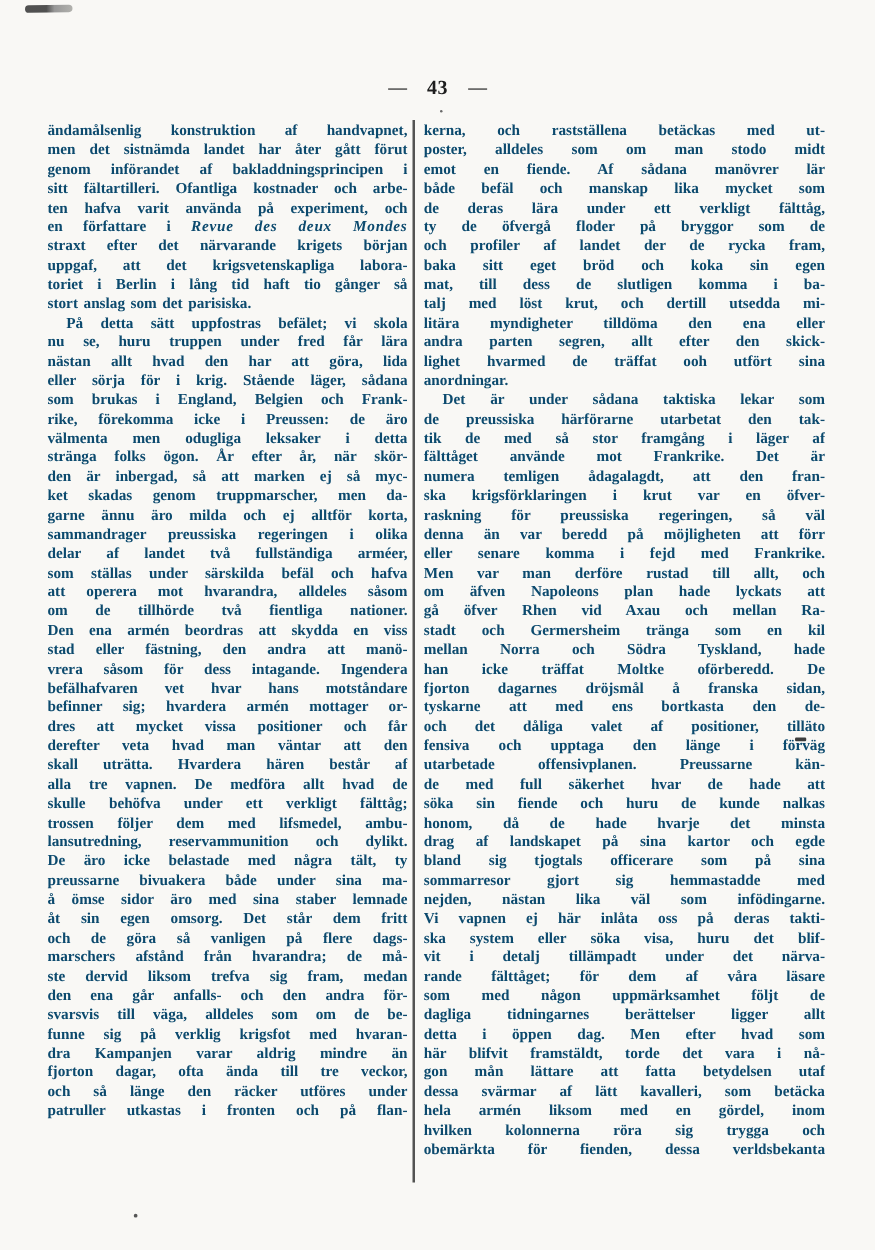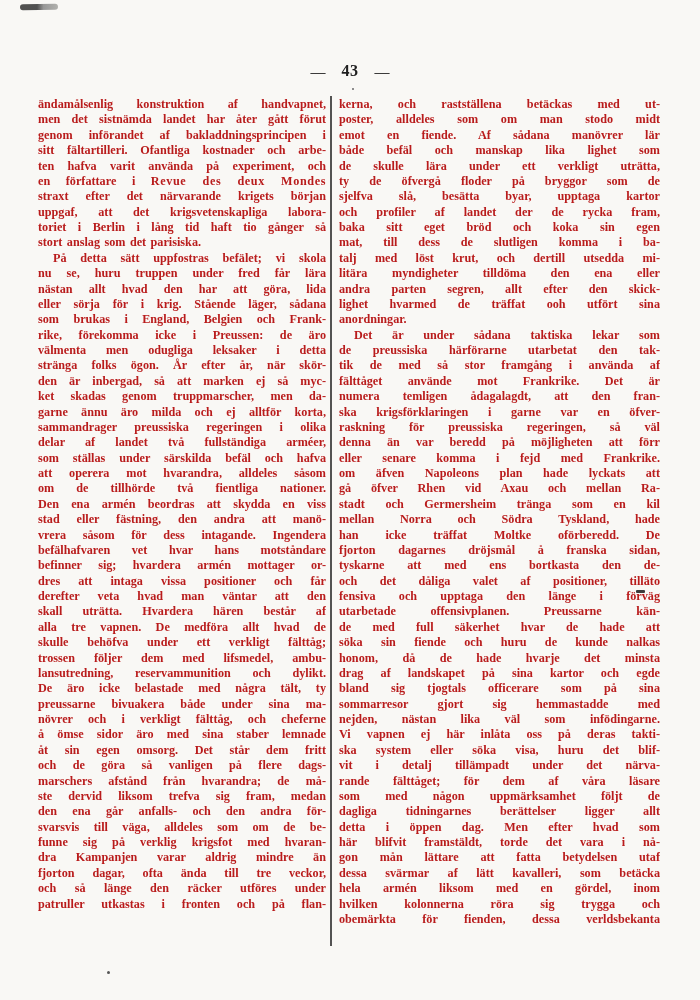--- a/index.html
+++ b/index.html
@@ -20,36 +20,36 @@
     display:flex; justify-content:center; align-items:center; gap:16px;
     font-weight:700; font-size:15px; color:#1e1e1e;
   }
   .page-header .pagenum { font-size:16px; letter-spacing:0.5px;text-align:center; }
   .page-header .dash { transform:scaleY(.9); }
 
   
   .col {
     position:absolute; top:97px;
     font-size:12.2px; font-weight:700;
-    color:#b91c1c;
+    color:#0c4a6e;
     word-spacing:1.4px;
   }
   .col-left  { left:38px;  width:288px; }
   .col-right { left:339px; width:321px; }
 
   .line {
     height:15.38px; line-height:15.38px;
     text-align:justify;
     text-align-last:justify;
     overflow:hidden;
     white-space:nowrap;
   }
   .line.indent { text-indent:15px;font-family:Liberation Serif, serif; }
   .line.end { text-align-last:left; }
-  .it { letter-spacing:0.6px; }
+  .it { font-style:italic; letter-spacing:0.6px; }
 
   
   .divider {
     position:absolute; left:330px; top:96px;
     width:1.5px; height:850px;
     background:#2e2e2e; opacity:.82;
   }
 
   
   .smudge {
@@ -110,71 +110,70 @@
       <div class="line"><span>sammandrager preussiska regeringen i olika</span></div>
       <div class="line"><span>delar af landet två fullständiga arméer,</span></div>
       <div class="line"><span>som ställas under särskilda befäl och hafva</span></div>
       <div class="line"><span>att operera mot hvarandra, alldeles såsom</span></div>
       <div class="line"><span>om de tillhörde två fientliga nationer.</span></div>
       <div class="line"><span>Den ena armén beordras att skydda en viss</span></div>
       <div class="line"><span>stad eller fästning, den andra att manö-</span></div>
       <div class="line"><span>vrera såsom för dess intagande. Ingendera</span></div>
       <div class="line"><span>befälhafvaren vet hvar hans motståndare</span></div>
       <div class="line"><span>befinner sig; hvardera armén mottager or-</span></div>
-      <div class="line"><span>dres att intaga vissa positioner och får</span></div>
+      <div class="line"><span>dres att mycket vissa positioner och får</span></div>
       <div class="line"><span>derefter veta hvad man väntar att den</span></div>
       <div class="line"><span>skall uträtta. Hvardera hären består af</span></div>
       <div class="line"><span>alla tre vapnen. De medföra allt hvad de</span></div>
       <div class="line"><span>skulle behöfva under ett verkligt fälttåg;</span></div>
       <div class="line"><span>trossen följer dem med lifsmedel, ambu-</span></div>
       <div class="line"><span>lansutredning, reservammunition och dylikt.</span></div>
       <div class="line"><span>De äro icke belastade med några tält, ty</span></div>
       <div class="line"><span>preussarne bivuakera både under sina ma-</span></div>
-      <div class="line"><span>növrer och i verkligt fälttåg, och cheferne</span></div>
       <div class="line"><span>å ömse sidor äro med sina staber lemnade</span></div>
       <div class="line"><span>åt sin egen omsorg. Det står dem fritt</span></div>
       <div class="line"><span>och de göra så vanligen på flere dags-</span></div>
       <div class="line"><span>marschers afstånd från hvarandra; de må-</span></div>
       <div class="line"><span>ste dervid liksom trefva sig fram, medan</span></div>
       <div class="line"><span>den ena går anfalls- och den andra för-</span></div>
       <div class="line"><span>svarsvis till väga, alldeles som om de be-</span></div>
       <div class="line"><span>funne sig på verklig krigsfot med hvaran-</span></div>
       <div class="line"><span>dra Kampanjen varar aldrig mindre än</span></div>
       <div class="line"><span>fjorton dagar, ofta ända till tre veckor,</span></div>
       <div class="line"><span>och så länge den räcker utföres under</span></div>
       <div class="line"><span>patruller utkastas i fronten och på flan-</span></div>
     </div>
 
   <div class="divider"></div>
 
   <div class="col col-right" id="col-right">
       <div class="line"><span>kerna, och rastställena betäckas med ut-</span></div>
       <div class="line"><span>poster, alldeles som om man stodo midt</span></div>
       <div class="line"><span>emot en fiende. Af sådana manövrer lär</span></div>
-      <div class="line"><span>både befäl och manskap lika lighet som</span></div>
-      <div class="line"><span>de skulle lära under ett verkligt uträtta,</span></div>
+      <div class="line"><span>både befäl och manskap lika mycket som</span></div>
+      <div class="line"><span>de deras lära under ett verkligt fälttåg,</span></div>
       <div class="line"><span>ty de öfvergå floder på bryggor som de</span></div>
-      <div class="line"><span>sjelfva slå, besätta byar, upptaga kartor</span></div>
       <div class="line"><span>och profiler af landet der de rycka fram,</span></div>
       <div class="line"><span>baka sitt eget bröd och koka sin egen</span></div>
       <div class="line"><span>mat, till dess de slutligen komma i ba-</span></div>
       <div class="line"><span>talj med löst krut, och dertill utsedda mi-</span></div>
       <div class="line"><span>litära myndigheter tilldöma den ena eller</span></div>
       <div class="line"><span>andra parten segren, allt efter den skick-</span></div>
       <div class="line"><span>lighet hvarmed de träffat ooh utfört sina</span></div>
       <div class="line end"><span>anordningar.</span></div>
       <div class="line indent"><span>Det är under sådana taktiska lekar som</span></div>
       <div class="line"><span>de preussiska härförarne utarbetat den tak-</span></div>
-      <div class="line"><span>tik de med så stor framgång i använda af</span></div>
+      <div class="line"><span>tik de med så stor framgång i läger af</span></div>
       <div class="line"><span>fälttåget använde mot Frankrike. Det är</span></div>
       <div class="line"><span>numera temligen ådagalagdt, att den fran-</span></div>
-      <div class="line"><span>ska krigsförklaringen i garne var en öfver-</span></div>
+      <div class="line"><span>ska krigsförklaringen i krut var en öfver-</span></div>
       <div class="line"><span>raskning för preussiska regeringen, så väl</span></div>
       <div class="line"><span>denna än var beredd på möjligheten att förr</span></div>
       <div class="line"><span>eller senare komma i fejd med Frankrike.</span></div>
+      <div class="line"><span>Men var man derföre rustad till allt, och</span></div>
       <div class="line"><span>om äfven Napoleons plan hade lyckats att</span></div>
       <div class="line"><span>gå öfver Rhen vid Axau och mellan Ra-</span></div>
       <div class="line"><span>stadt och Germersheim tränga som en kil</span></div>
       <div class="line"><span>mellan Norra och Södra Tyskland, hade</span></div>
       <div class="line"><span>han icke träffat Moltke oförberedd. De</span></div>
       <div class="line"><span>fjorton dagarnes dröjsmål å franska sidan,</span></div>
       <div class="line"><span>tyskarne att med ens bortkasta den de-</span></div>
       <div class="line"><span>och det dåliga valet af positioner, tilläto</span></div>
       <div class="line"><span>fensiva och upptaga den länge i förväg</span></div>
       <div class="line"><span>utarbetade offensivplanen. Preussarne kän-</span></div>

